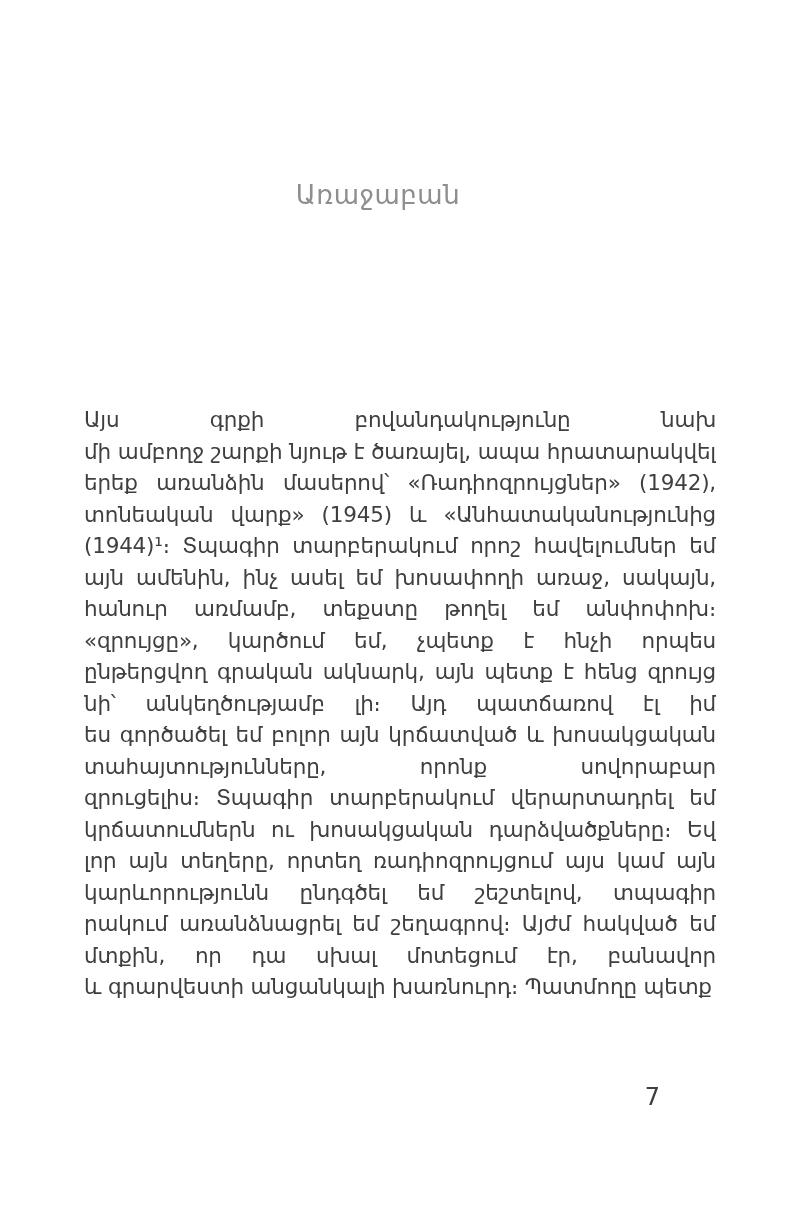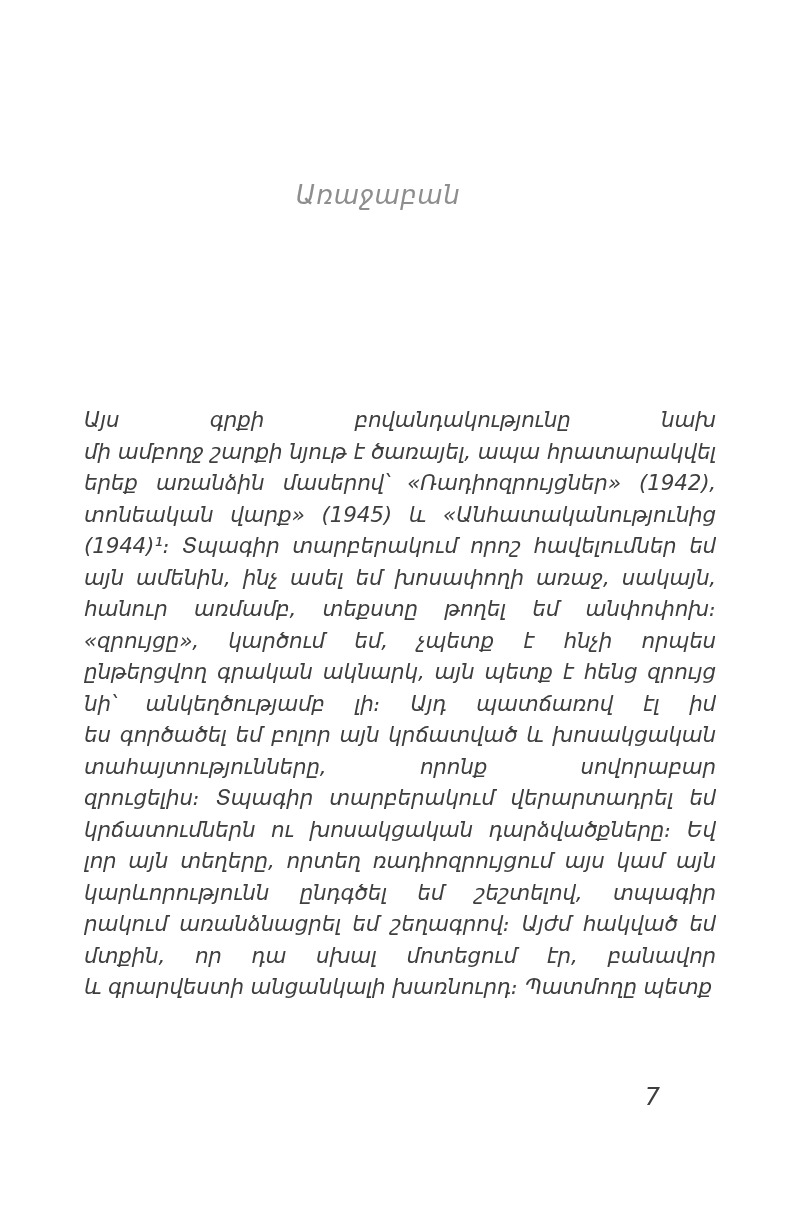--- a/index.html
+++ b/index.html
@@ -9,21 +9,20 @@
     height: 1211px;
     background: var(--page-bg, #ffffff);
     font-family: "DejaVu Sans", sans-serif;
     overflow: hidden;
   }
   .page {
     position: relative;
     width: 680px;
     height: 1211px;
     background: var(--page-bg, #ffffff);
-    font-style: italic;
   }
   .chapter-title {
     position: absolute;
     left: 0;
     top: 181px;
     width: 756px;            
     margin: 0;
     text-align: center;
     font-size: 26px;
     font-weight: 400;

